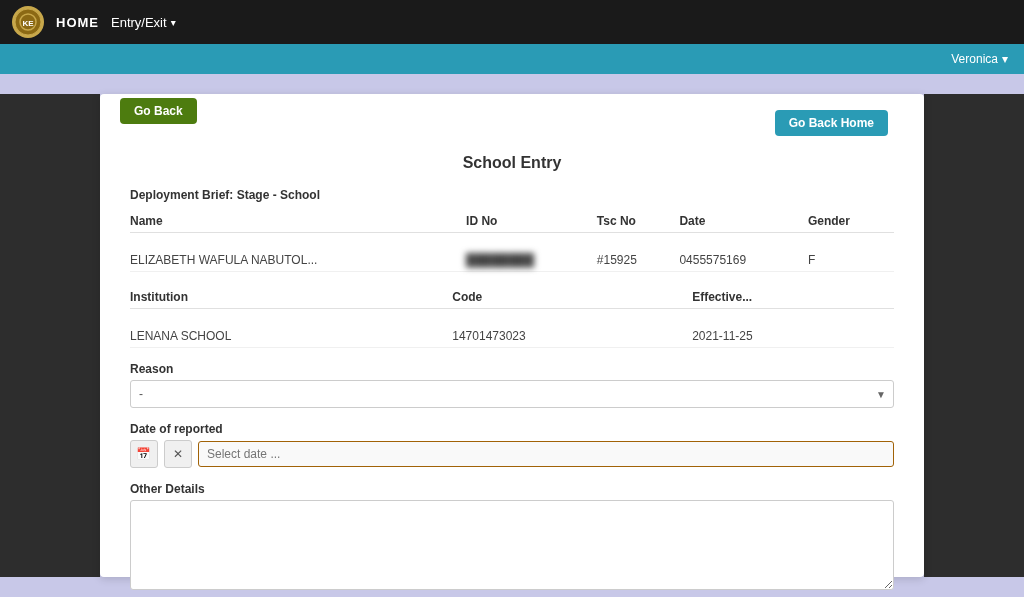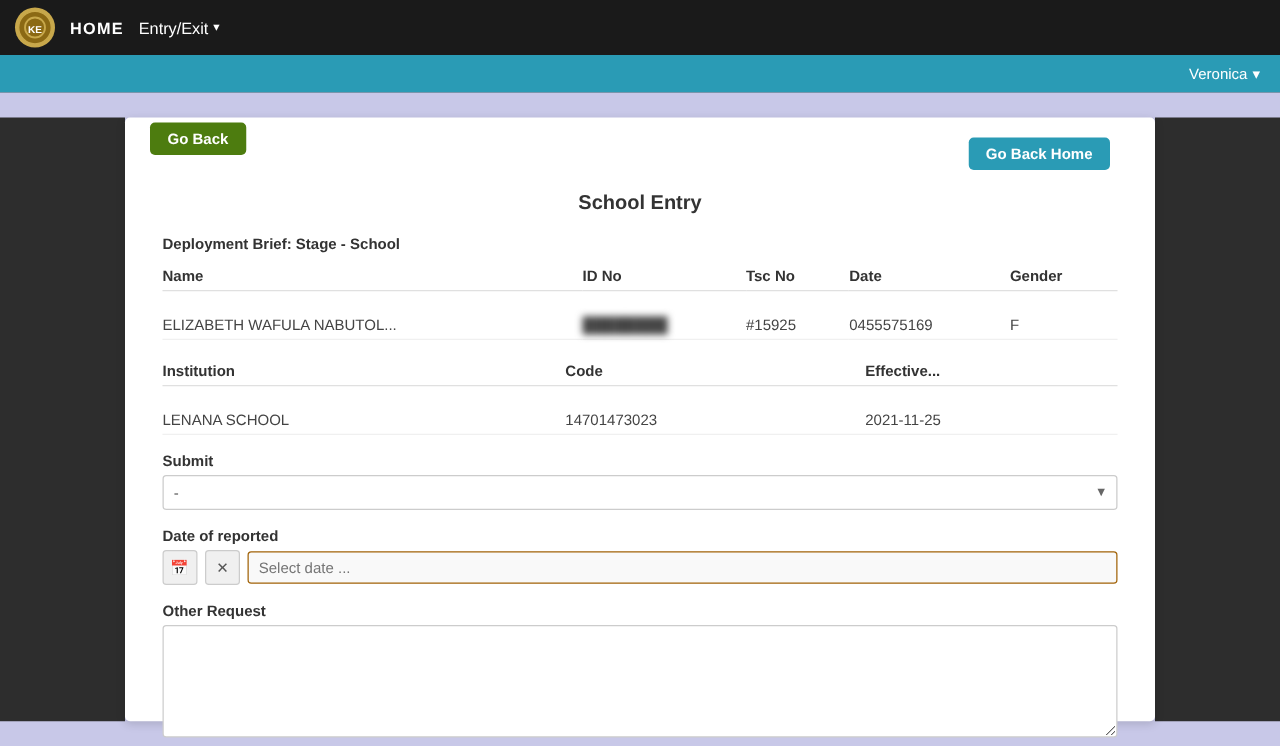--- a/index.html
+++ b/index.html
@@ -324,21 +324,21 @@
       <tbody>
         <tr>
           <td>LENANA SCHOOL</td>
           <td>14701473023</td>
           <td>2021-11-25</td>
         </tr>
       </tbody>
     </table>
 
     <div class="form-group">
-      <label class="form-label">Submit</label>
+      <label class="form-label">Reason</label>
       <div class="select-wrapper">
         <select>
           <option value="-">-</option>
           <option value="transfer">Transfer</option>
           <option value="promotion">Promotion</option>
           <option value="other">Other</option>
         </select>
       </div>
     </div>
 
@@ -349,21 +349,21 @@
           <span>📅</span>
         </div>
         <div class="date-clear-btn">
           <span>✕</span>
         </div>
         <input class="date-input" type="text" readonly="" placeholder="Select date ..." style="">
       </div>
     </div>
 
     <div class="form-group">
-      <label class="form-label">Other Request</label>
+      <label class="form-label">Other Details</label>
       <textarea class="textarea-field" style=""></textarea>
     </div>
 
     <div style="overflow:hidden;">
       <button class="submit-btn">Submit Request</button>
     </div>
   </div>
 
   <div style="background:#2d2d2d; width:100px; flex-shrink:0;"></div>
 </div>

